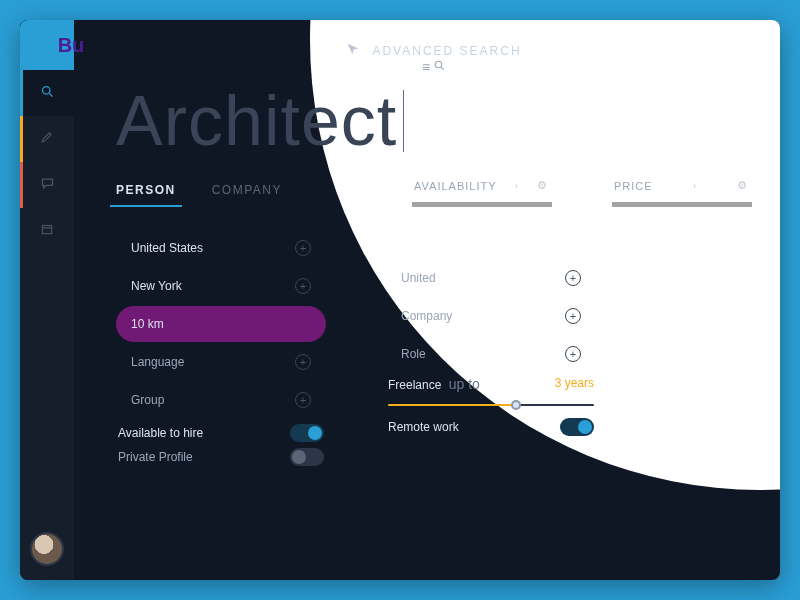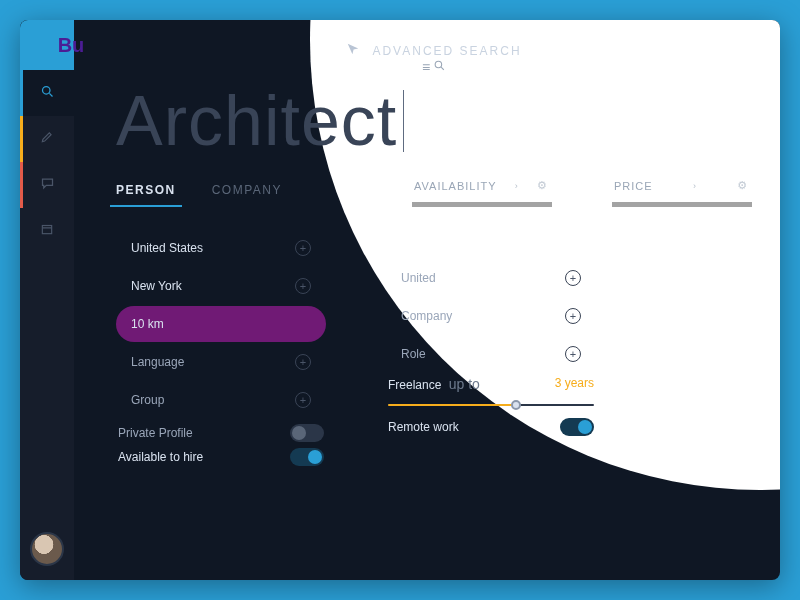--- a/index.html
+++ b/index.html
@@ -243,29 +243,29 @@
           <span>10 km</span>
         </div>
         <div class="field">
           <span>Language</span>
           <span class="plus">+</span>
         </div>
         <div class="field">
           <span>Group</span>
           <span class="plus">+</span>
         </div>
+        <div class="toggle-row set">
+          <span>Available to hire</span>
+          <div class="toggle on">
+              <div class="knob"></div>
+            </div>
+        </div>
         <div class="toggle-row">
           <span>Private Profile</span>
           <div class="toggle">
-              <div class="knob"></div>
-            </div>
-        </div>
-        <div class="toggle-row set">
-          <span>Available to hire</span>
-          <div class="toggle on">
               <div class="knob"></div>
             </div>
         </div>
       </div>
 
       <div class="col">
         <div class="field">
           <span>United</span>
           <span class="plus">+</span>
         </div>

